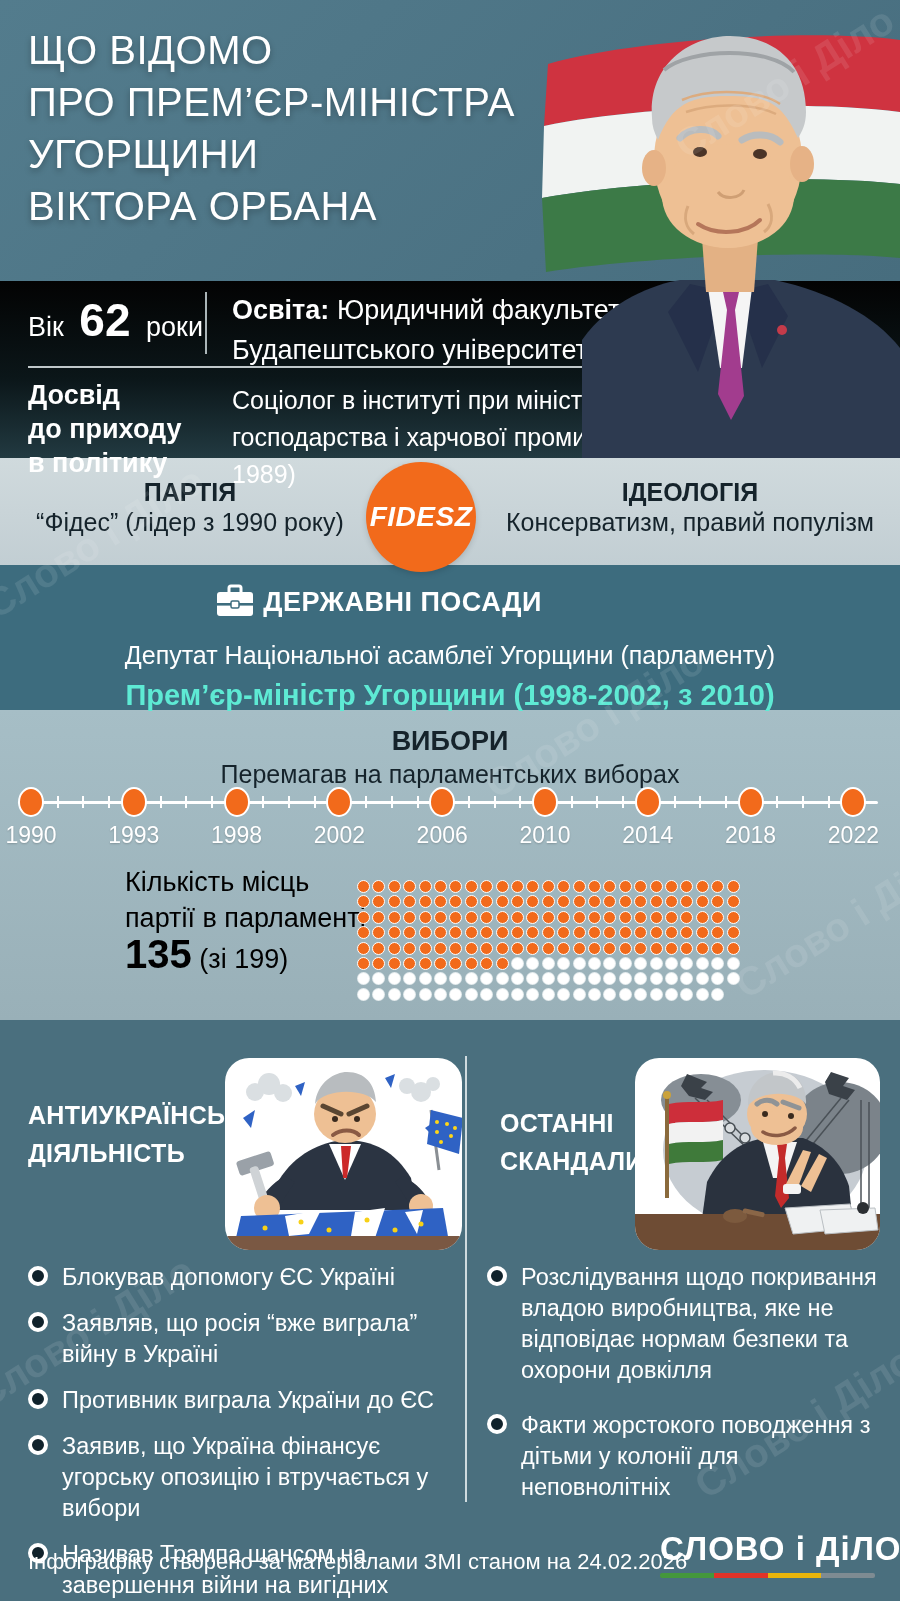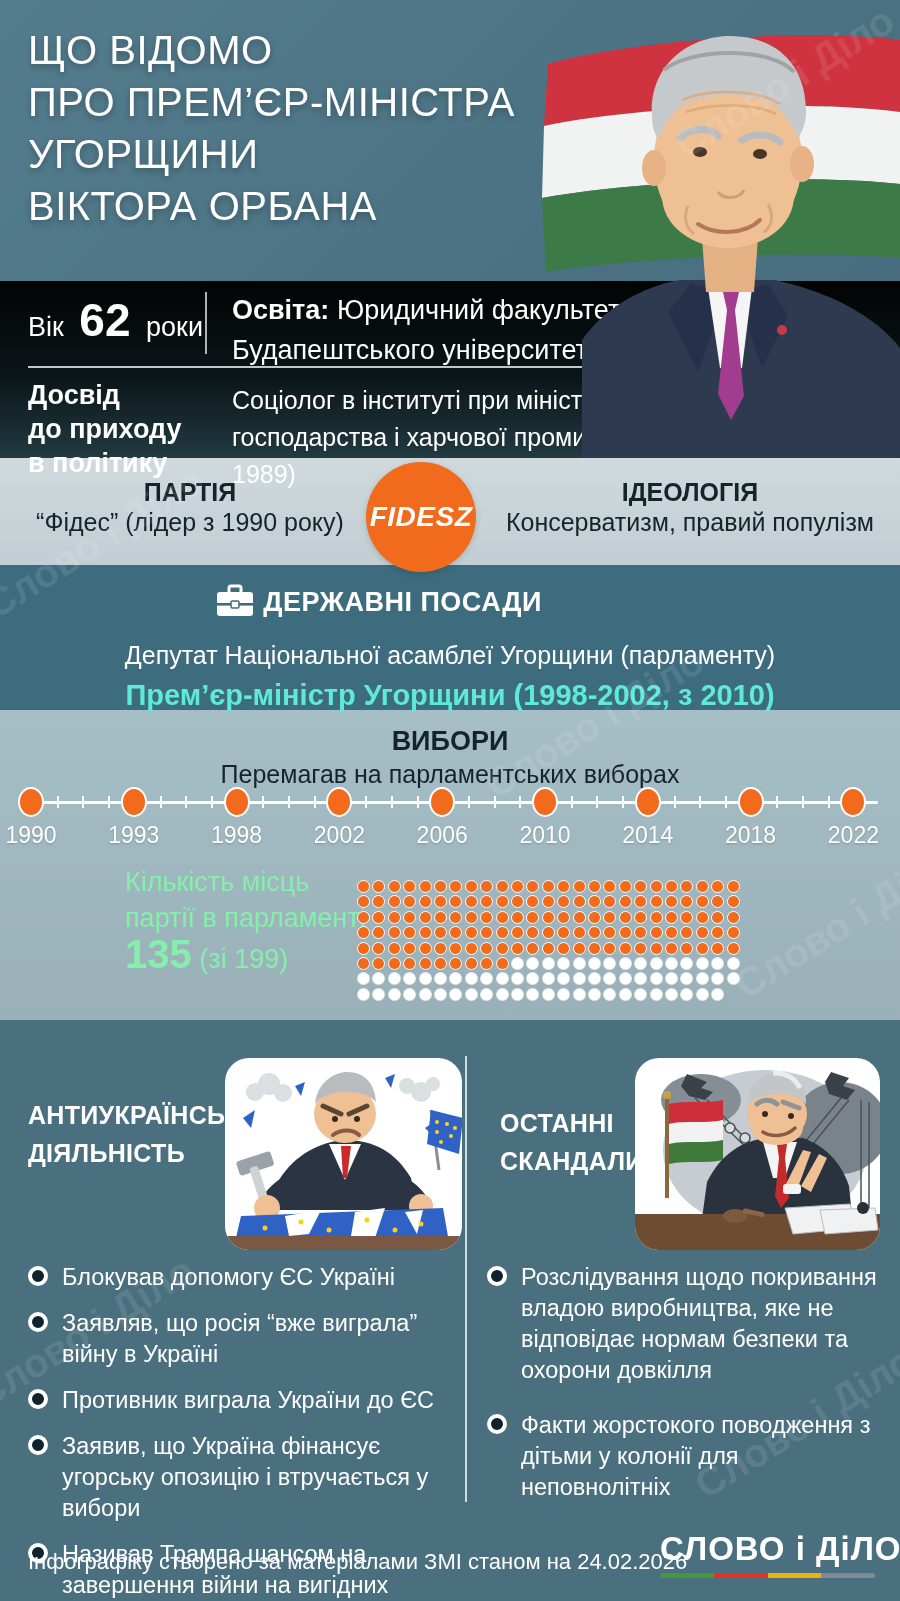--- a/index.html
+++ b/index.html
@@ -42,21 +42,21 @@
   .pos-item2{position:absolute;left:0;top:679px;width:900px;text-align:center;color:#5eead4;font-size:29px;font-weight:700;z-index:3;}
 
   .elections-title{position:absolute;left:0;top:726px;width:900px;text-align:center;color:#15232b;font-weight:700;font-size:27px;z-index:3;}
   .elections-subtitle{position:absolute;left:0;top:760px;width:900px;text-align:center;color:#15232b;font-size:25px;z-index:3;}
   .timeline{position:absolute;left:0;top:786px;width:900px;height:36px;z-index:3;}
   .tl-line{position:absolute;top:15px;left:18px;width:860px;height:3px;background:#fff;border-radius:2px;}
   .tl-tick{position:absolute;top:10px;width:2px;height:12px;background:#fff;}
   .tl-dot{position:absolute;top:1px;width:26px;height:30px;border-radius:50%;background:#f26a1b;border:2px solid #fff;box-sizing:border-box;}
   .tl-year{position:absolute;top:822px;width:90px;text-align:center;color:#fff;font-size:23px;z-index:3;text-shadow:0 1px 2px rgba(0,0,0,.2);}
 
-  .seats-label{position:absolute;left:125px;top:864px;color:#86efac;font-size:27px;line-height:36px;z-index:3;}
+  .seats-label{position:absolute;left:125px;top:864px;color:#000000;font-size:27px;line-height:36px;z-index:3;}
   .seats-num{font-size:40px;font-weight:700;}
   .seats-total{font-size:27px;}
   .waffle{position:absolute;left:357px;top:880px;width:390px;height:126px;z-index:3;}
   .w-dot{position:absolute;width:13px;height:13px;border-radius:50%;box-sizing:border-box;}
   .w-on{background:#f26a1b;border:1.6px solid #fff;}
   .w-off{background:#fff;border:1.6px solid rgba(226,234,236,.9);}
 
   .col-divider{position:absolute;left:465px;top:1056px;width:2px;height:446px;background:rgba(240,246,247,.8);z-index:3;}
   .activity-title{position:absolute;left:28px;top:1096px;color:#fff;font-weight:700;font-size:25px;line-height:38px;z-index:3;letter-spacing:.3px;}
   .scandals-title{position:absolute;left:500px;top:1104px;color:#fff;font-weight:700;font-size:25px;line-height:38px;z-index:3;letter-spacing:.3px;}

